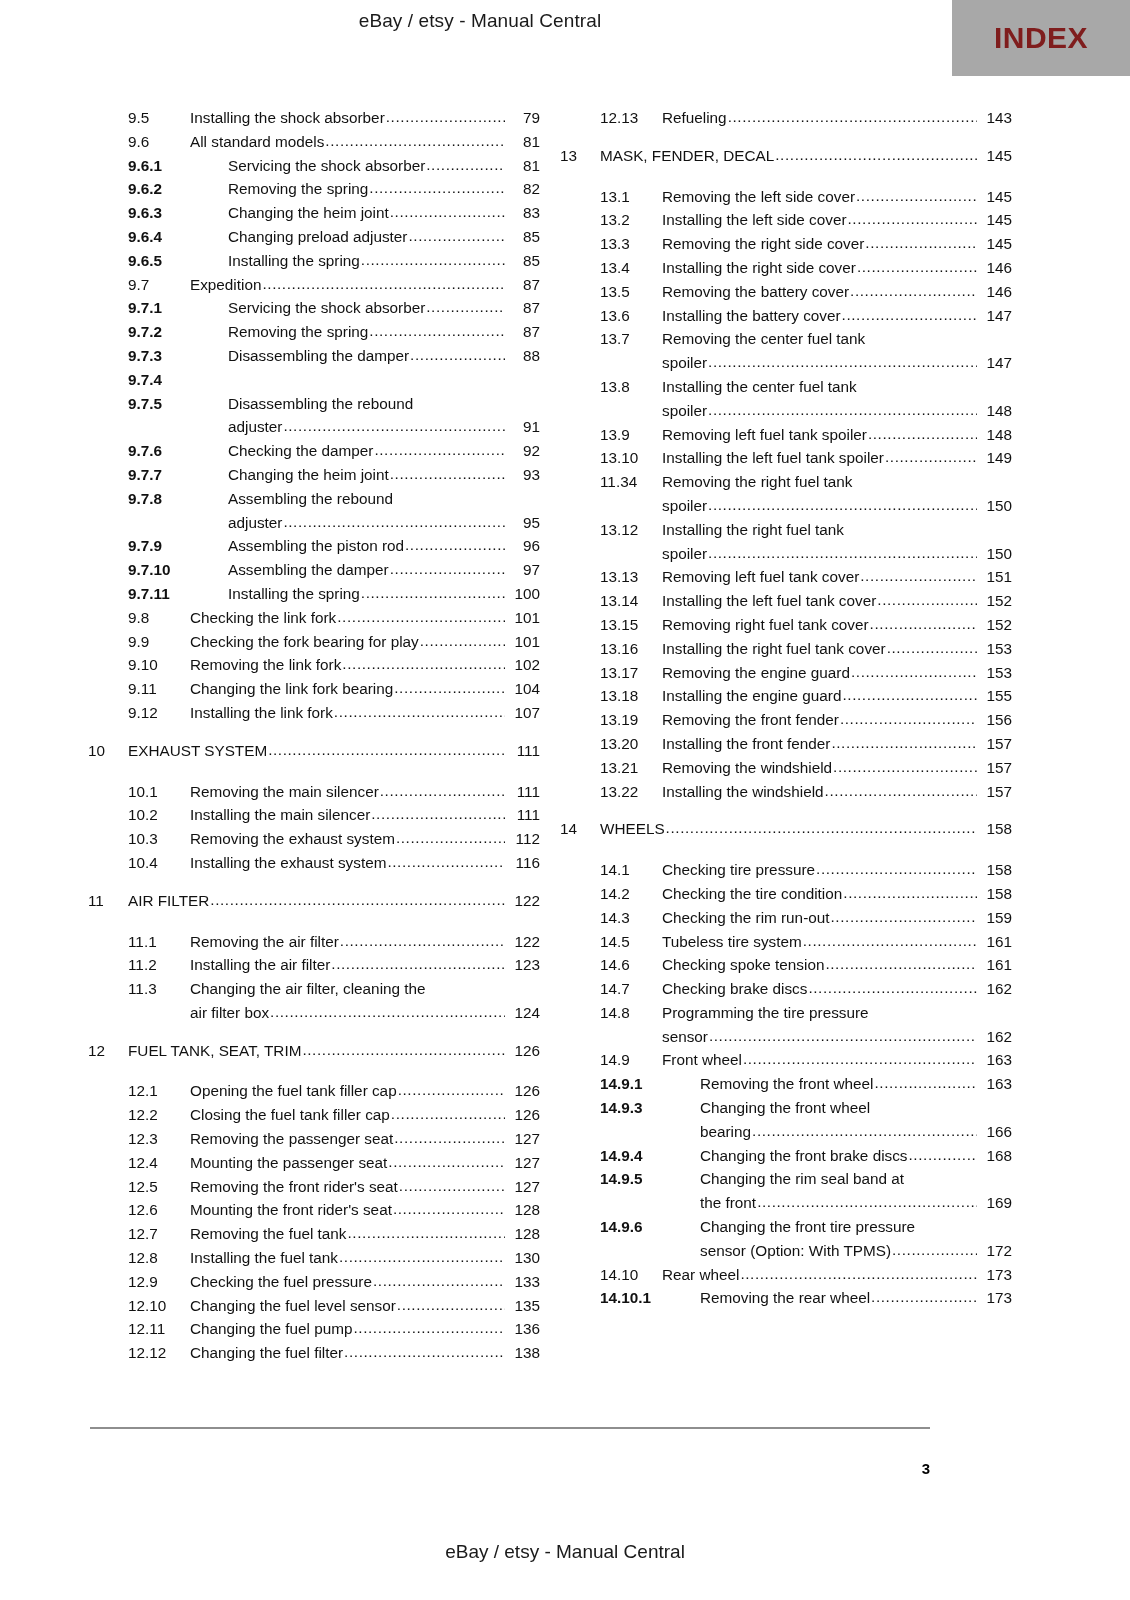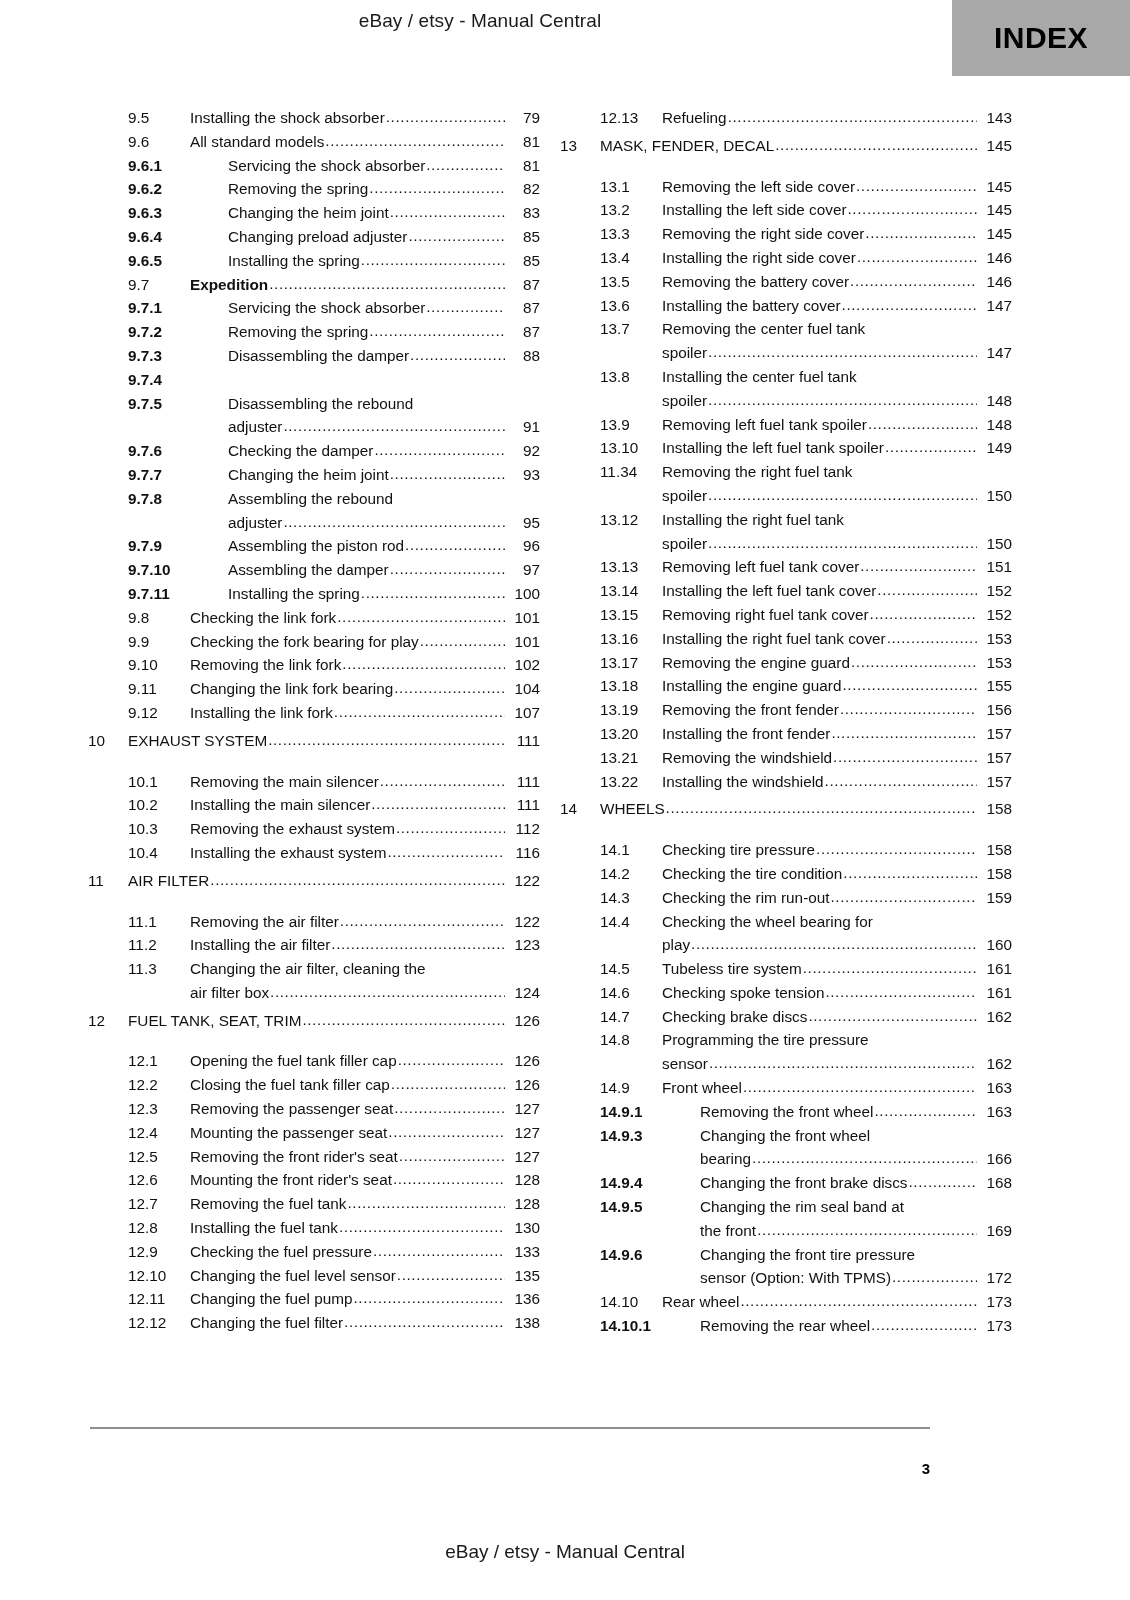--- a/index.html
+++ b/index.html
@@ -43,21 +43,21 @@
     height: 76px;
     background: #a8a8a8;
     display: flex;
     align-items: center;
     justify-content: center;
   }
   .index-tab-label {
     font-size: 30px;
     font-weight: 700;
     letter-spacing: 0.5px;
-    color: #000000;
+    color: #7f1d1d;
   }
 
   
   .toc-body {
     position: absolute;
     top: 106px;
     left: 0;
     width: 1130px;
     display: flex;
   }
@@ -71,21 +71,21 @@
   .toc-entry {
     display: flex;
     align-items: flex-start;
     font-size: 15.3px;
     line-height: 23.8px;
     color: #111;
     white-space: nowrap;
   }
   
   .toc-entry.lvl1 {
-    margin-top: 4px;
+    margin-top: 14px;
     margin-bottom: 17px;
   }
   .toc-entry.lvl1 .num { font-weight: 400; }
 
   .num {
     flex: 0 0 auto;
     text-align: left;
   }
   .lvl1 .num { width: 40px; margin-left: 0px; }
   .lvl2 .num { width: 62px; margin-left: 40px; }
@@ -100,21 +100,21 @@
 
   .title-line {
     display: flex;
     align-items: baseline;
     width: 100%;
   }
   .title-txt {
     flex: 0 0 auto;
     white-space: nowrap;
   }
-  .title-txt.bold { font-weight: 700; }
+  .title-txt.bold { font-weight: 400; }
   .leader {
     flex: 1 1 auto;
     min-width: 6px;
     overflow: hidden;
     white-space: nowrap;
     margin: 0 1px;
     color: #111;
     letter-spacing: 0.6px;
     font-size: 15.3px;
     position: relative;
@@ -924,33 +924,20 @@
         <span class="num">14.3</span>
         <div class="title-wrap">
           <div class="title-line">
             <span class="title-txt">Checking the rim run-out</span>
             <span class="leader"></span>
             <span class="pg">159</span>
           </div>
         </div>
       </div>
       <div class="toc-entry lvl2">
-        <span class="num">14.4</span>
-        <div class="title-wrap">
-          <div class="title-line">
-            <span class="title-txt">Checking the wheel bearing for</span>
-          </div>
-          <div class="title-line cont">
-            <span class="title-txt">play</span>
-            <span class="leader"></span>
-            <span class="pg">160</span>
-          </div>
-        </div>
-      </div>
-      <div class="toc-entry lvl2">
         <span class="num">14.5</span>
         <div class="title-wrap">
           <div class="title-line">
             <span class="title-txt">Tubeless tire system</span>
             <span class="leader"></span>
             <span class="pg">161</span>
           </div>
         </div>
       </div>
       <div class="toc-entry lvl2">

